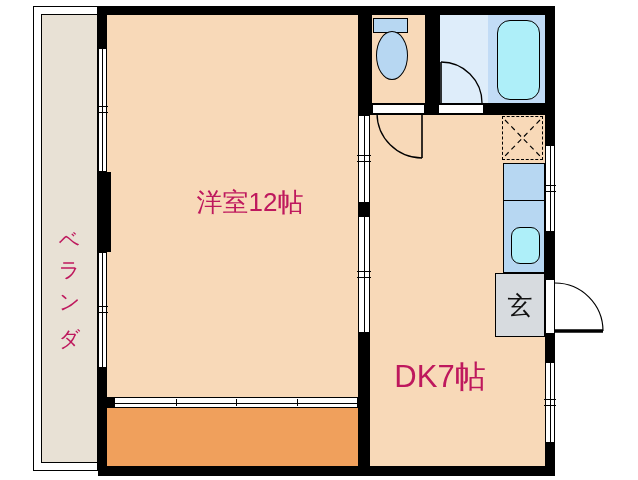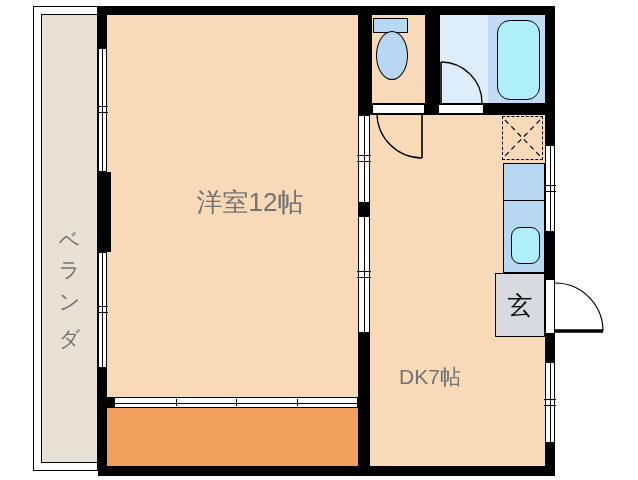--- a/index.html
+++ b/index.html
@@ -14,21 +14,21 @@
   .win .mid { position:absolute; left:50%; top:0; bottom:0; width:1px; margin-left:-0.5px; background:#000; }
   .win.v::before, .win.v::after { content:""; position:absolute; left:-2px; right:-2px; height:1px; background:#000; }
   .win.v::before { top: calc(50% - 4px); }
   .win.v::after  { top: calc(50% + 2px); }
   
   .win.h .hline { position:absolute; left:0; right:0; top:50%; height:1px; background:#000; }
   .win.h .vtick { position:absolute; top:1px; width:1px; height:7px; background:#000; }
   .opening { position:absolute; background:#fff; border-left:1px solid #000; border-right:1px solid #000; }
   .sill { position:absolute; background:#fff; border:1px solid #000; }
   .lbl { position:absolute; display:flex; align-items:center; justify-content:center;
-         color:#737373; white-space:nowrap; line-height:1; }
+         color:#be185d; white-space:nowrap; line-height:1; }
   .vtext { writing-mode: vertical-rl; text-orientation: upright; }
   svg.overlay { position:absolute; left:0; top:0; pointer-events:none; }
 </style>
 </head>
 <body>
 
 <div class="plan">
 
   <div class="abs" style="left:33px; top:6px; width:65px; height:465px; border:1px solid #000;"></div>
   <div class="abs" style="left:41px; top:14px; width:57px; height:449px; background:#E8E1D5; border:1px solid #000;"></div>
@@ -107,16 +107,16 @@
     <line x1="441" y1="62" x2="441" y2="103" stroke="#000" stroke-width="1.6"></line>
     <path d="M 555 283 A 48 48 0 0 1 603 331" fill="none" stroke="#000" stroke-width="1.2"></path>
     <line x1="554" y1="331" x2="603" y2="331" stroke="#000" stroke-width="3.5"></line>
     <g stroke="#000" stroke-width="1.2" stroke-dasharray="5,4">
       <line x1="505" y1="120" x2="540" y2="156"></line>
       <line x1="540" y1="120" x2="505" y2="156"></line>
     </g>
   </svg>
 
   <div class="lbl" style="left:150px; top:187px; width:200px; height:30px; font-size:26px;">洋室12帖</div>
-  <div class="lbl" style="left:370px; top:362px; width:120px; height:28px; font-size:21px;">DK7帖</div>
+  <div class="lbl" style="left:380px; top:362px; width:120px; height:28px; font-size:31px;">DK7帖</div>
   <div class="lbl vtext" style="left:50px; top:205px; width:40px; height:150px; font-size:21px; letter-spacing:8px;">ベランダ</div>
 
 </div>
 
 </body></html>

